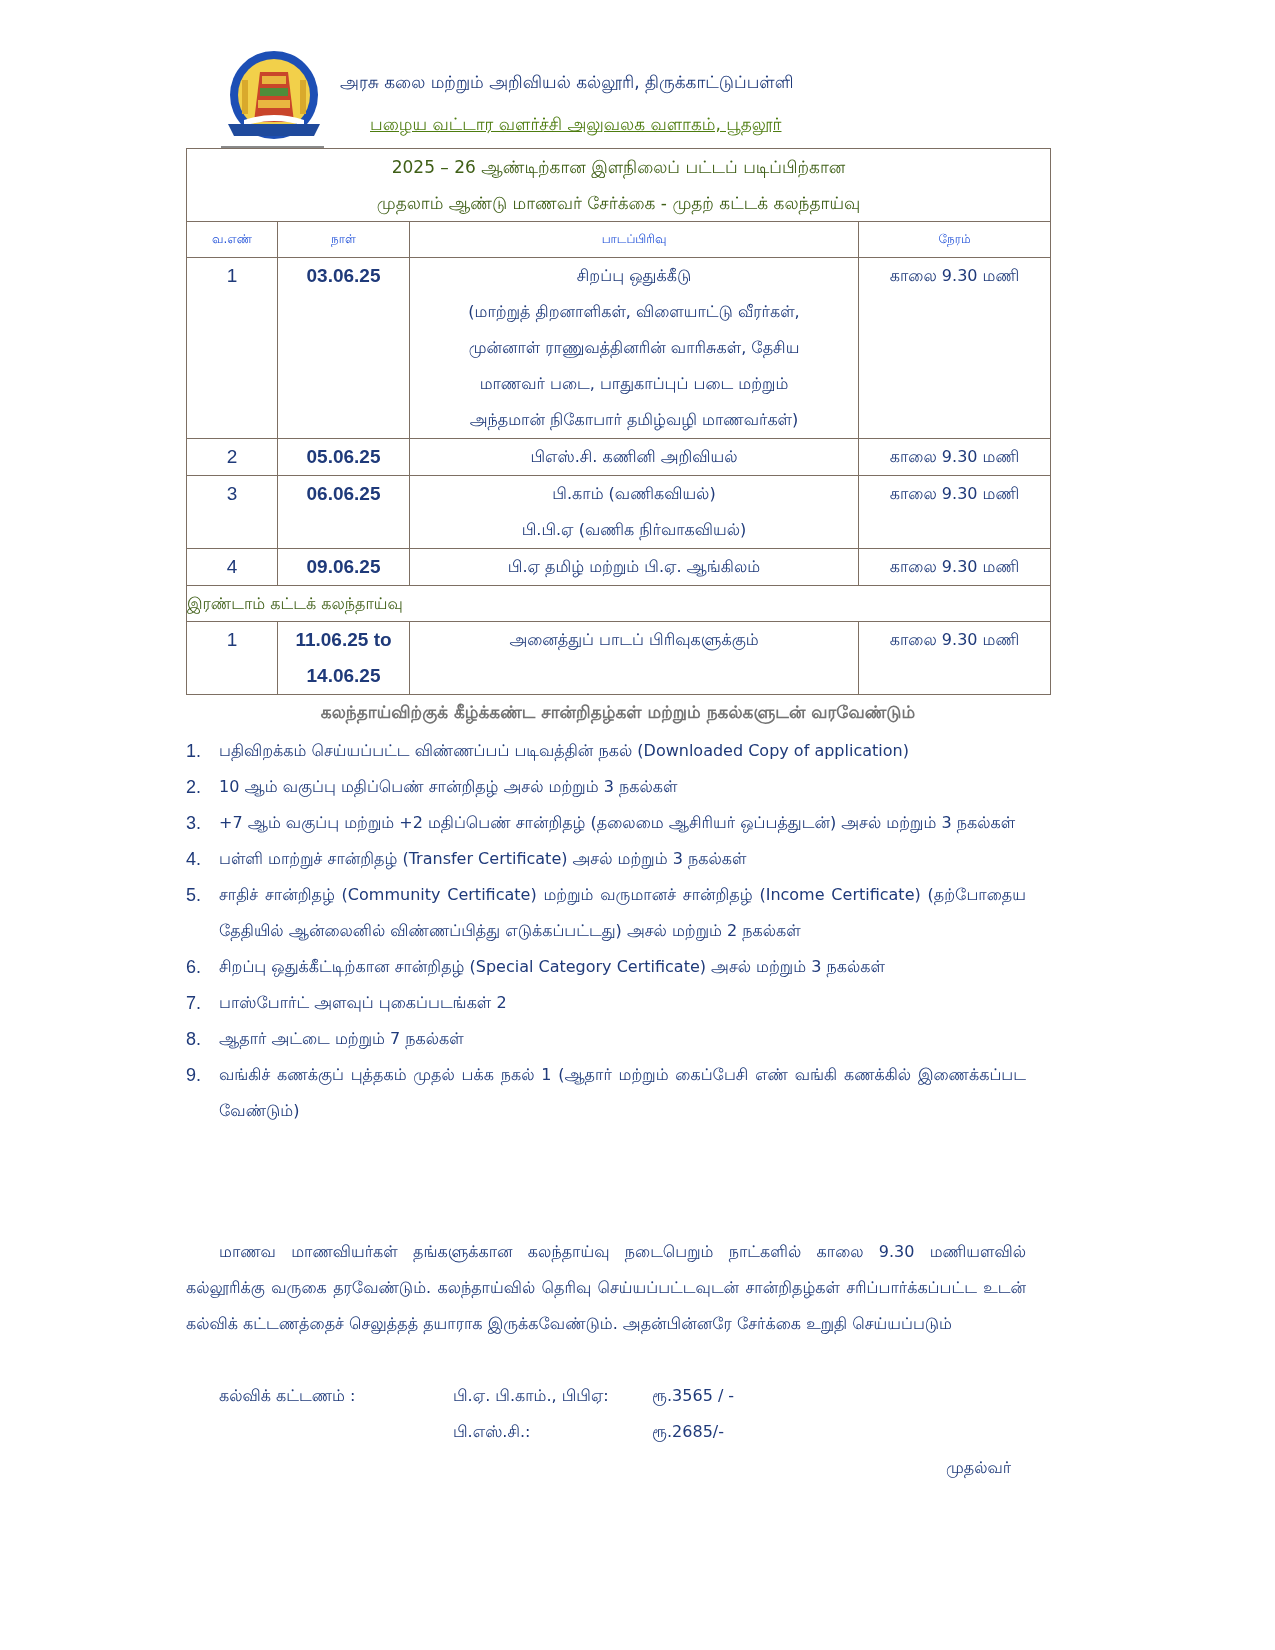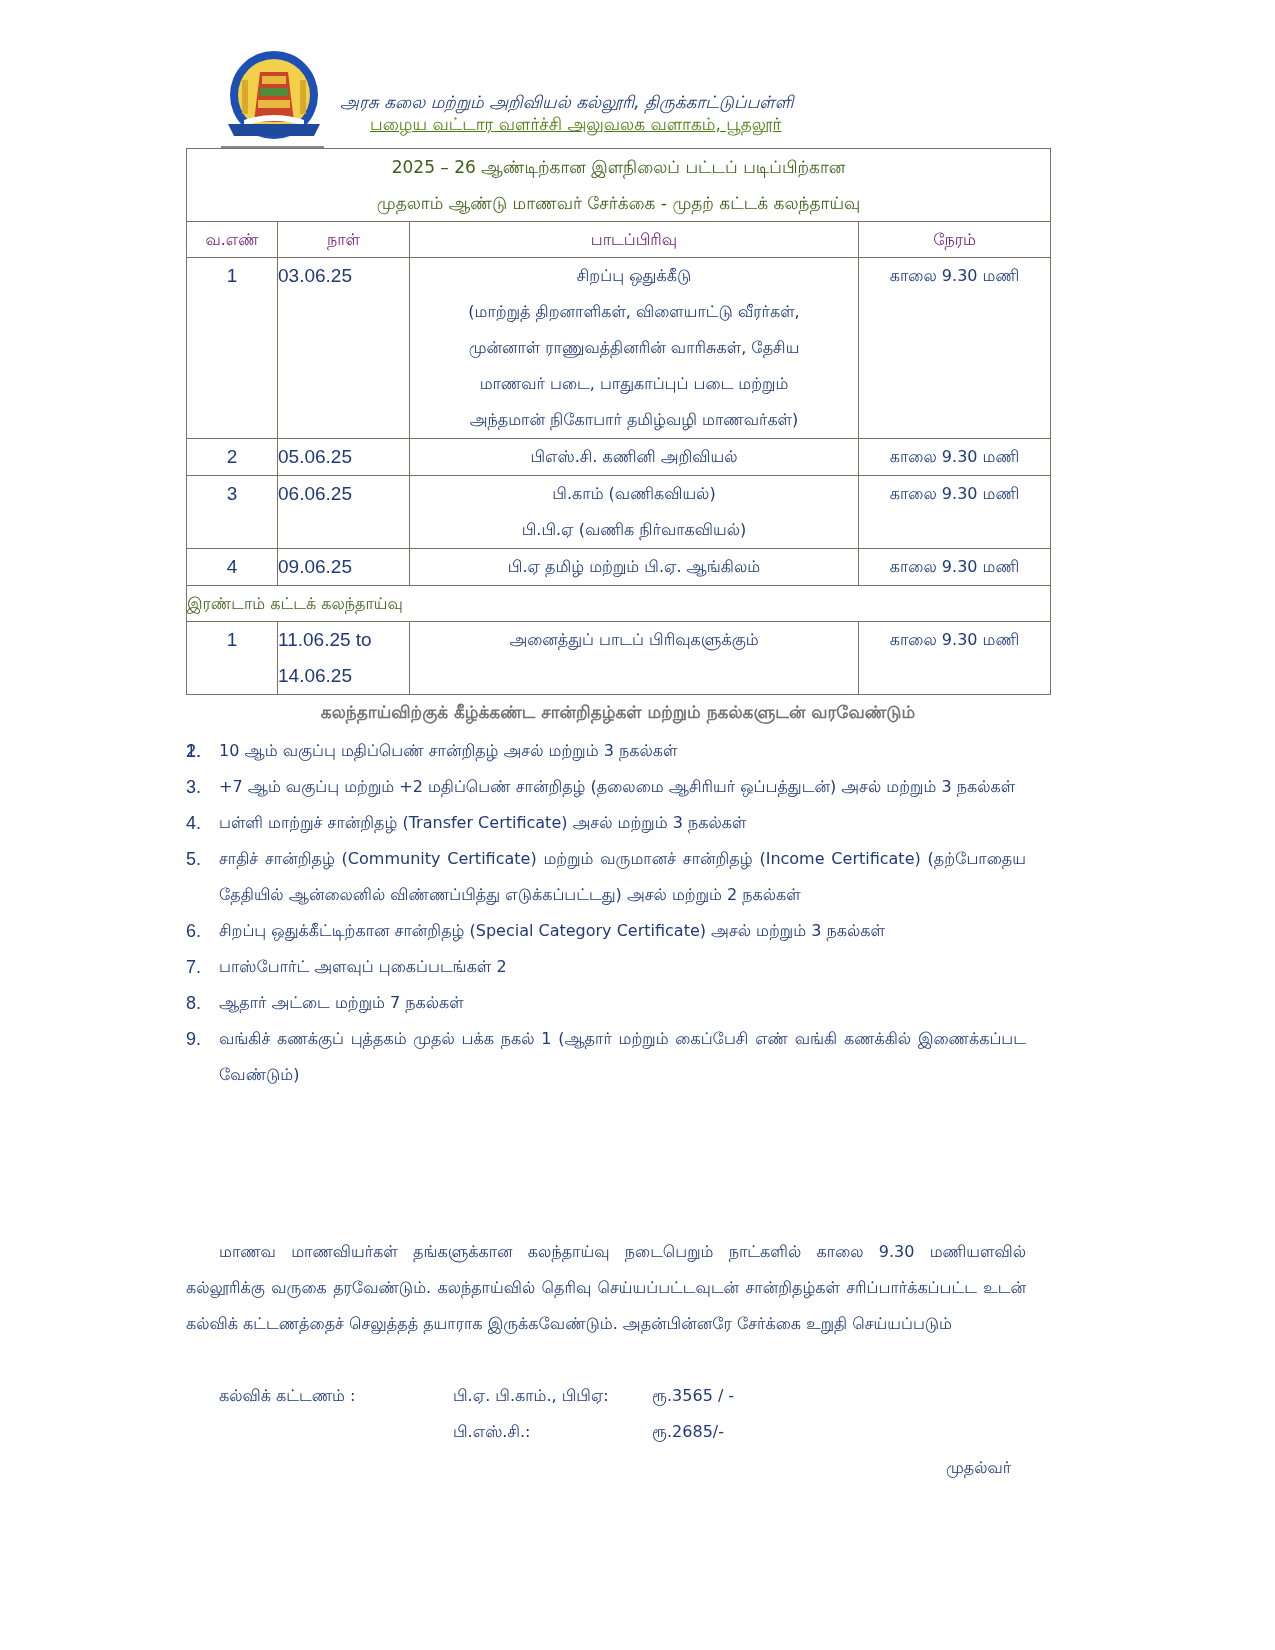--- a/index.html
+++ b/index.html
@@ -2,34 +2,34 @@
 <html><head>
 <meta charset="utf-8">
 <style>
   html, body { margin: 0; padding: 0; background: #ffffff; }
   body { width: 1275px; height: 1650px; position: relative; overflow: hidden;
          font-family: "DejaVu Sans", "Liberation Sans", sans-serif; color: #1f3a7a; }
   .abs { position: absolute; }
 
   
   .logo { left: 224px; top: 50px; width: 100px; height: 95px; }
-  .head-line1 { left: 340px; top: 92px; font-size: 17px; color: #1f3a7a; white-space: nowrap; font-style: italic; }
+  .head-line1 { left: 340px; top: 72px; font-size: 17px; color: #1f3a7a; white-space: nowrap; }
   .head-line2 { left: 370px; top: 114px; font-size: 17px; color: #4d7c0f; white-space: nowrap; text-decoration: underline; }
   .logo-underline { left: 221px; top: 146px; width: 103px; height: 2px; background: #8a8a8a; }
 
   
   .tbl { left: 186px; top: 148px; width: 864px; border-collapse: collapse; table-layout: fixed; }
   .tbl td, .tbl th { border: 1.5px solid #7d6f63; padding: 0; vertical-align: top; }
   .tbl .title-cell { text-align: center; color: #3f5f17; font-size: 17px; height: 72px; font-weight: normal; }
   .tbl .title-cell div { line-height: 36px; }
-  .tbl th { color: #701a75; font-weight: normal; font-size: 16px; height: 35px; line-height: 35px; text-align: center; vertical-align: middle; }
+  .tbl th { color: #1d4ed8; font-weight: normal; font-size: 12px; height: 35px; line-height: 35px; text-align: center; vertical-align: middle; }
   .tbl td { font-size: 16px; color: #1f3a7a; }
   .tbl td .ln { line-height: 36px; }
   .c-no { text-align: center; }
-  .c-date { text-align: left; }
+  .c-date { text-align: center; font-weight: bold; }
   .c-course { text-align: center; }
   .c-time { text-align: center; }
   .num { font-family: "Liberation Sans", sans-serif; font-size: 19px; }
   .subhead { text-align: left; color: #3f5f17 !important; height: 35px; line-height: 35px; }
 
   
   .req-title { left: 186px; width: 864px; top: 702px; text-align: center; color: #737373; font-weight: bold; font-size: 17px; }
   .list { left: 186px; top: 733px; width: 840px; }
   .li { position: relative; padding-left: 33px; font-size: 16px; line-height: 36px; color: #1f3a7a; text-align: justify; }
   .li .n { position: absolute; left: 0; top: 0; font-family: "Liberation Sans", sans-serif; font-size: 18px; }
@@ -166,21 +166,21 @@
         </td>
     <td class="c-time">
           <div class="ln">காலை 9.30 மணி</div>
         </td>
   </tr>
 </tbody>
   </table>
 
 <div class="abs req-title">கலந்தாய்விற்குக் கீழ்க்கண்ட சான்றிதழ்கள் மற்றும் நகல்களுடன் வரவேண்டும்</div>
 <div class="abs list">
-  <div class="li"><span class="n">1.</span></div>
+  <div class="li"><span class="n">1.</span><span>பதிவிறக்கம் செய்யப்பட்ட விண்ணப்பப் படிவத்தின் நகல் (Downloaded Copy of application)</span></div>
   <div class="li"><span class="n">2.</span><span>10 ஆம் வகுப்பு மதிப்பெண் சான்றிதழ் அசல் மற்றும் 3 நகல்கள்</span></div>
   <div class="li"><span class="n">3.</span><span>+7 ஆம் வகுப்பு மற்றும் +2 மதிப்பெண் சான்றிதழ் (தலைமை ஆசிரியர் ஒப்பத்துடன்) அசல் மற்றும் 3 நகல்கள்</span></div>
   <div class="li"><span class="n">4.</span><span>பள்ளி மாற்றுச் சான்றிதழ்  (Transfer Certificate) அசல் மற்றும் 3 நகல்கள்</span></div>
   <div class="li"><span class="n">5.</span><span>சாதிச் சான்றிதழ் (Community Certificate) மற்றும் வருமானச் சான்றிதழ் (Income Certificate) (தற்போதைய தேதியில் ஆன்லைனில் விண்ணப்பித்து எடுக்கப்பட்டது) அசல் மற்றும் 2 நகல்கள்</span></div>
   <div class="li"><span class="n">6.</span><span>சிறப்பு ஒதுக்கீட்டிற்கான சான்றிதழ் (Special Category Certificate) அசல் மற்றும் 3 நகல்கள்</span></div>
   <div class="li"><span class="n">7.</span><span>பாஸ்போர்ட் அளவுப் புகைப்படங்கள் 2</span></div>
   <div class="li"><span class="n">8.</span><span>ஆதார் அட்டை மற்றும் 7 நகல்கள்</span></div>
   <div class="li"><span class="n">9.</span><span>வங்கிச் கணக்குப் புத்தகம் முதல் பக்க நகல் 1 (ஆதார் மற்றும் கைப்பேசி எண் வங்கி கணக்கில் இணைக்கப்பட வேண்டும்)</span></div>
 </div>
 

